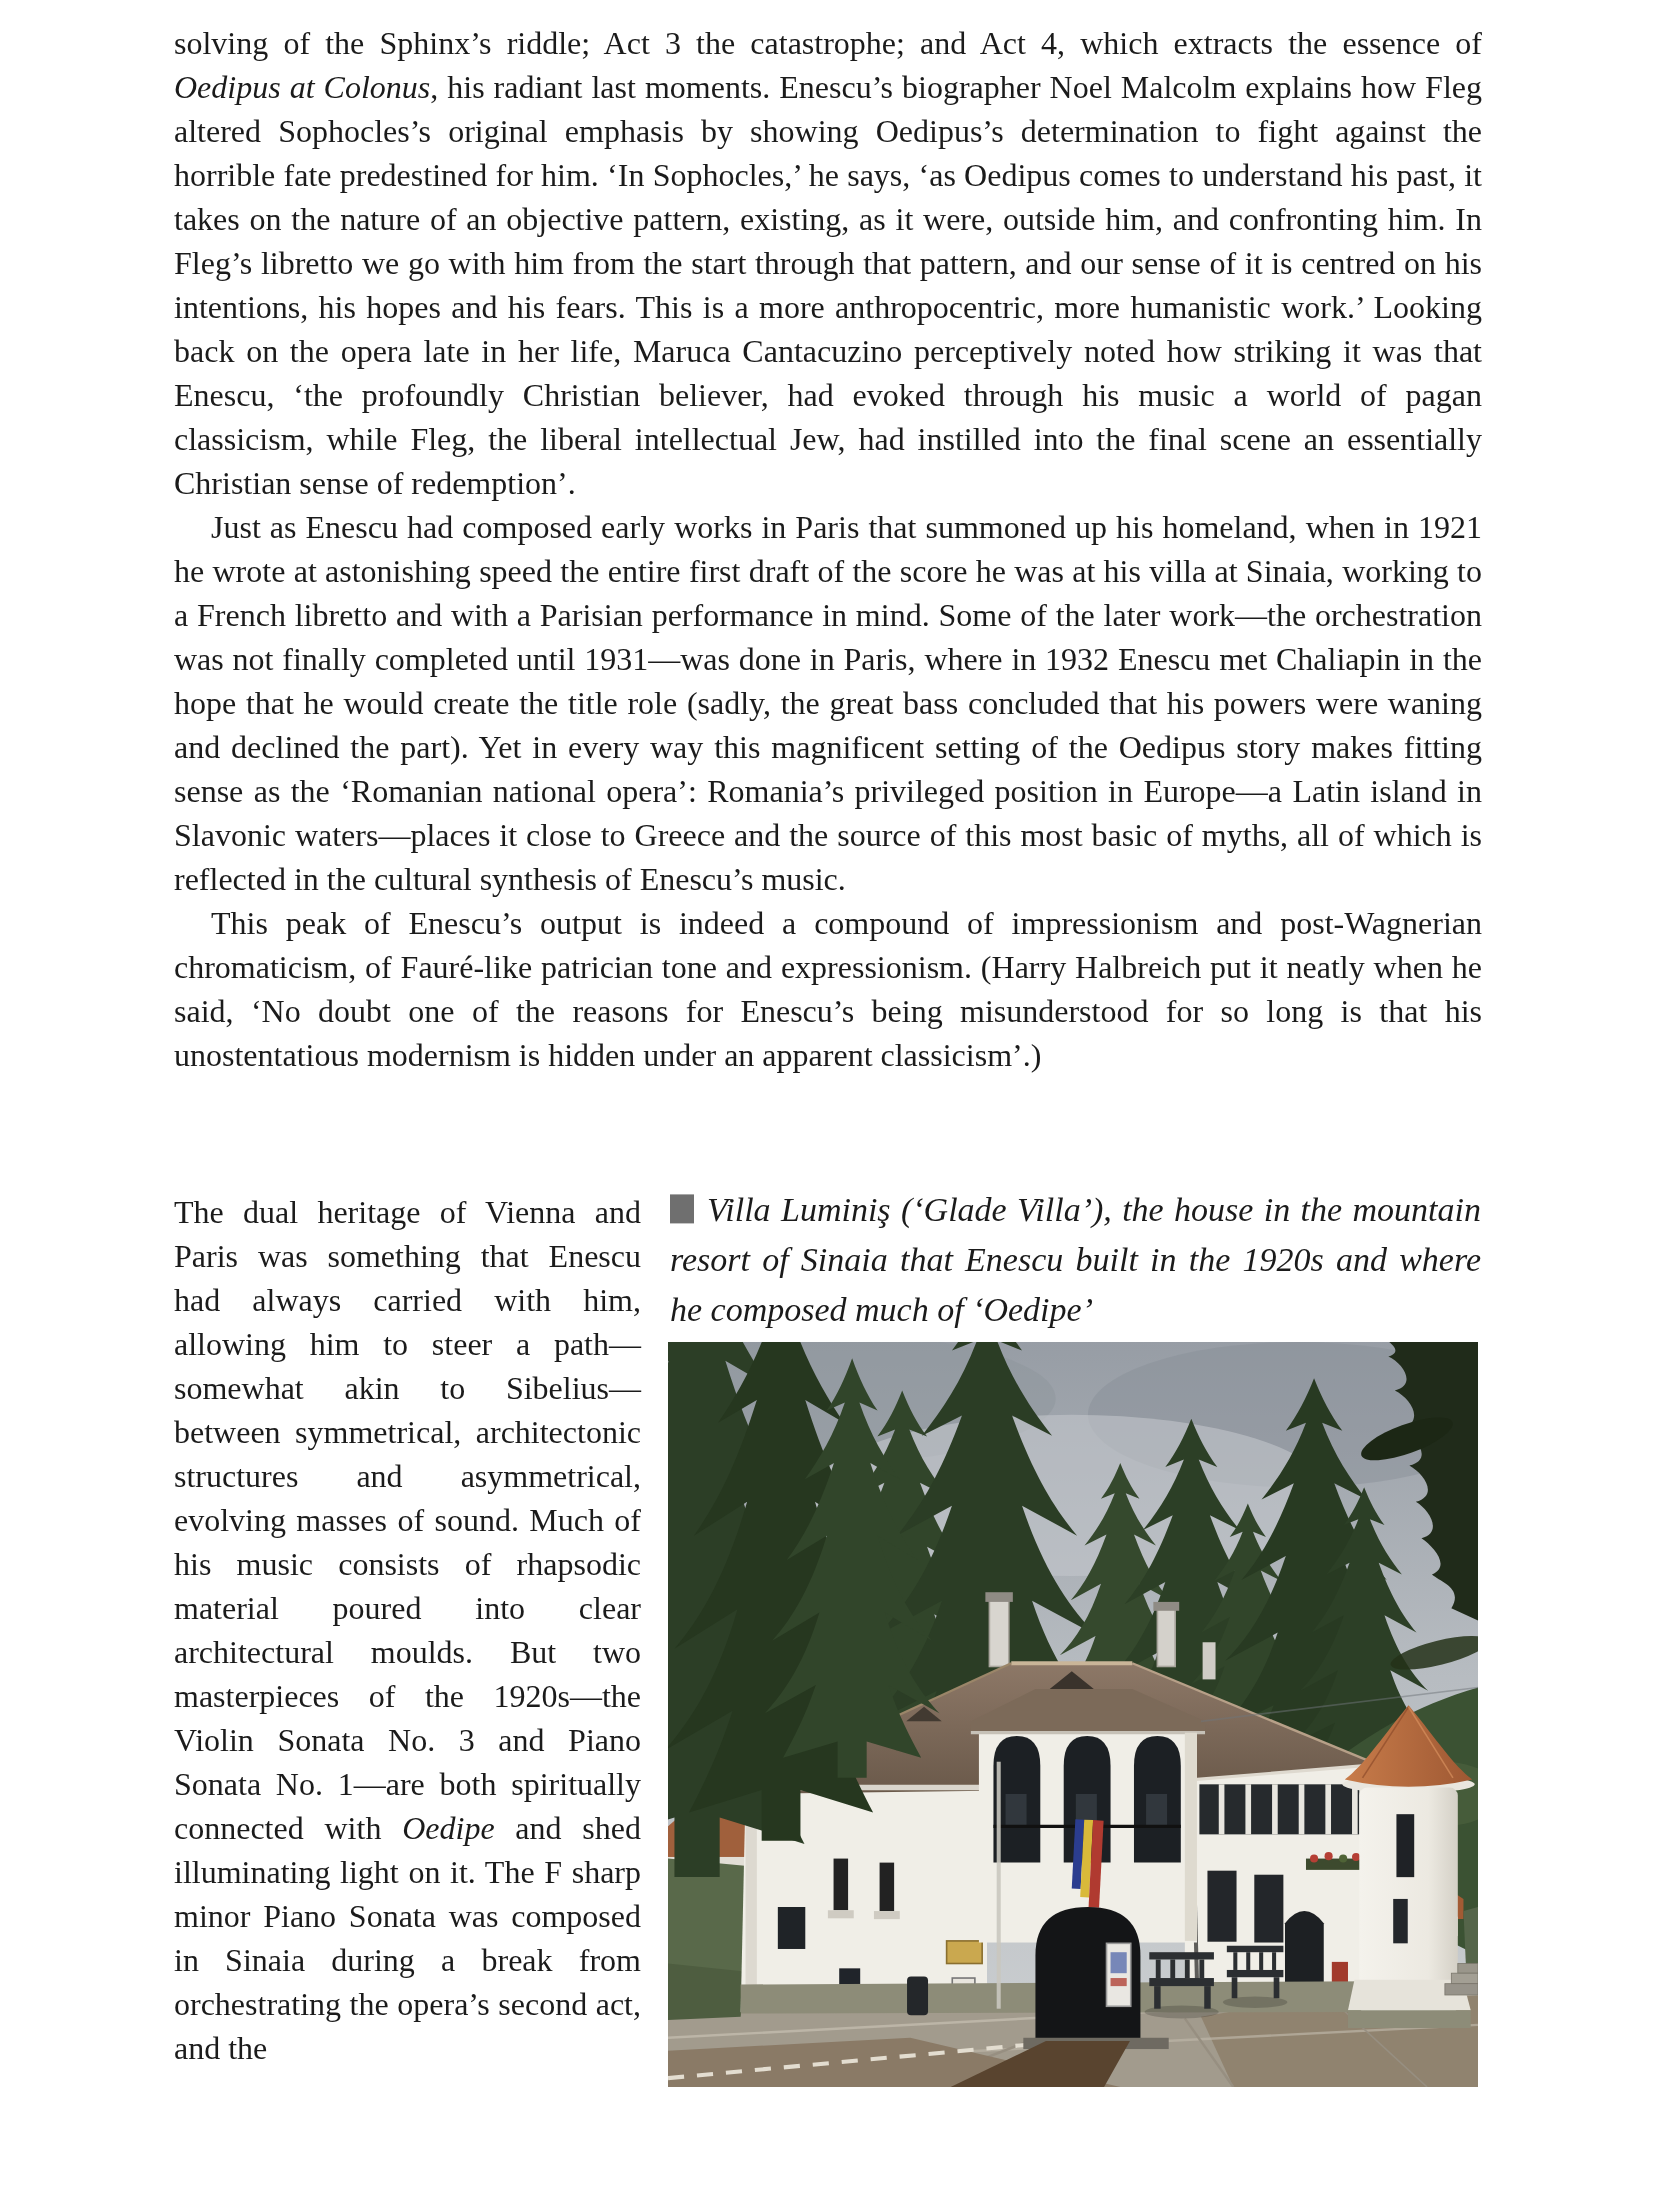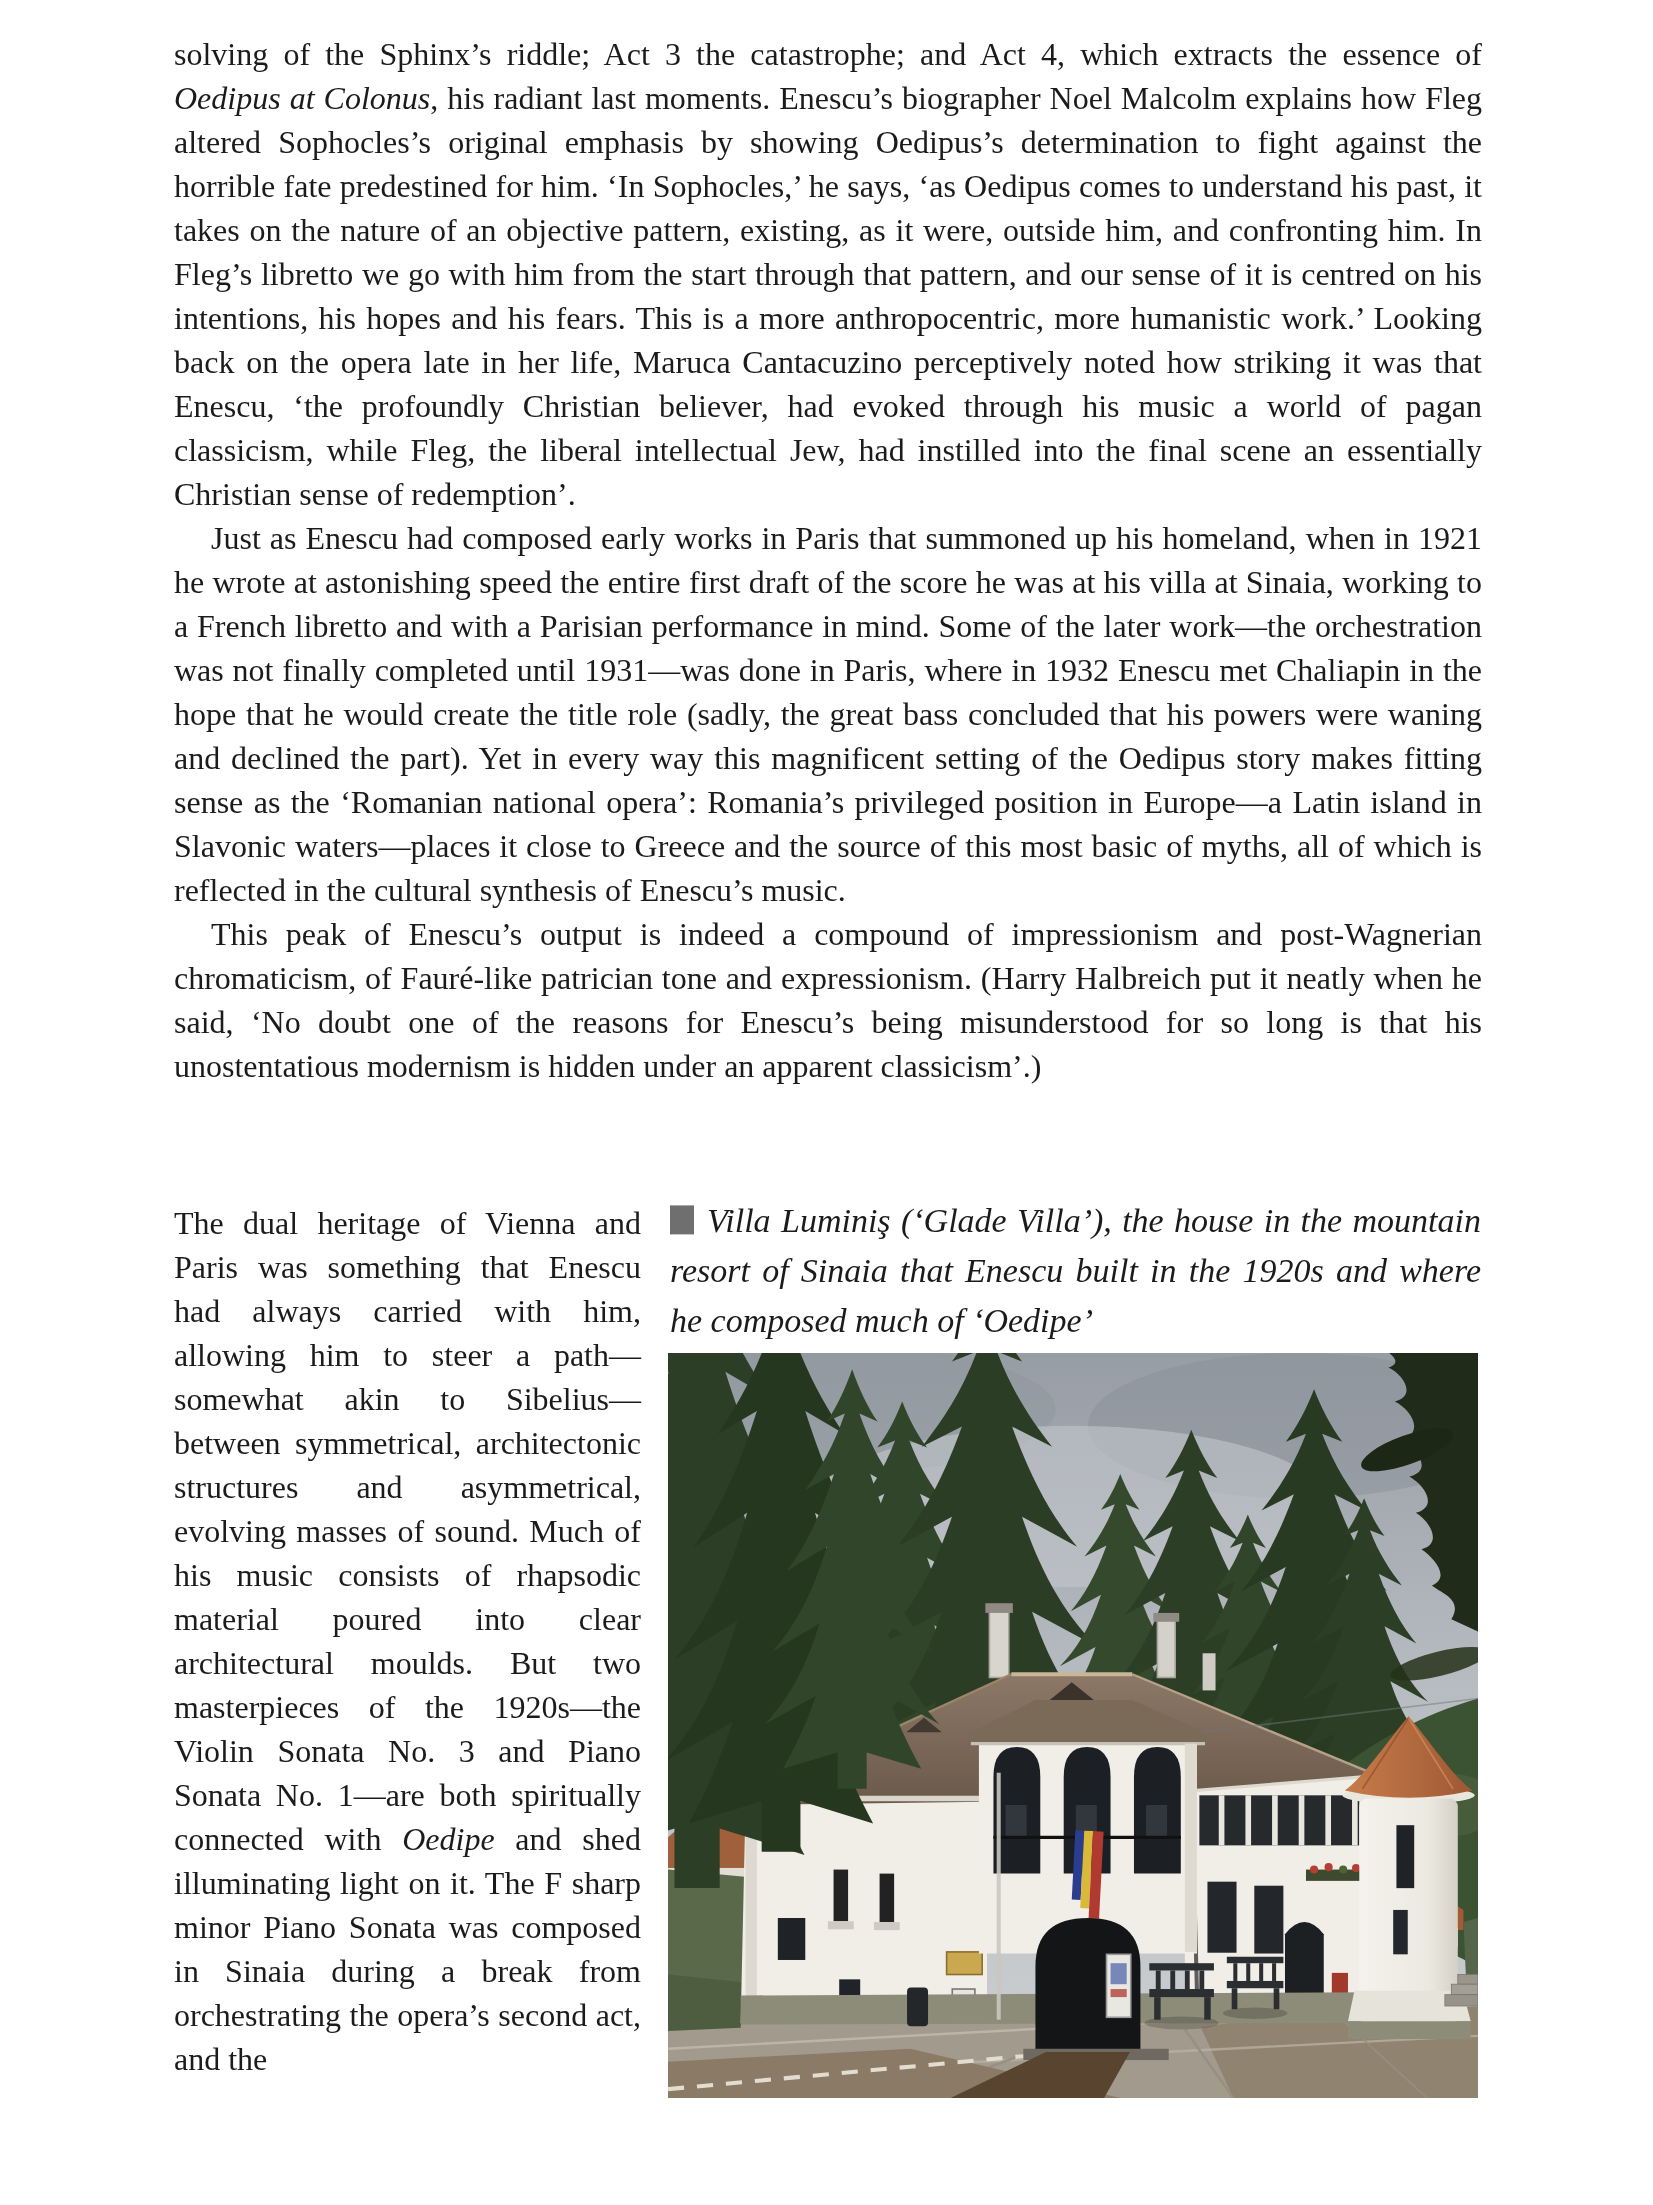--- a/index.html
+++ b/index.html
@@ -1,20 +1,19 @@
 <!DOCTYPE html>
 <html style="font-size:13px"><head>
 <meta charset="utf-8">
 <style>
   html,body{margin:0;padding:0;background:#ffffff;}
   .page{
     position:relative;width:1653px;height:2129px;background:#ffffff;
     font-family:"Liberation Serif","DejaVu Serif",serif;color:#1b1b1b;
     overflow:hidden;
-    margin-top:11px;
   }
   .main-text{
     position:absolute;left:174px;top:21px;width:1308px;
     font-size:32px;line-height:44px;text-align:justify;
     -webkit-hyphens:none;hyphens:none;
   }
   .main-text p{margin:0;padding:0;}
   .main-text p.indented{text-indent:37px;}
   .col-left{
     position:absolute;left:174px;top:1190px;width:467px;

